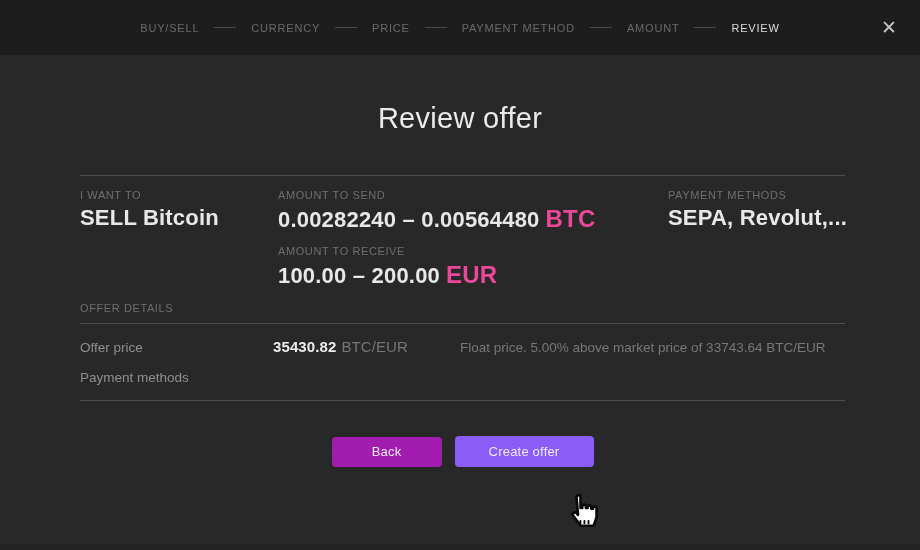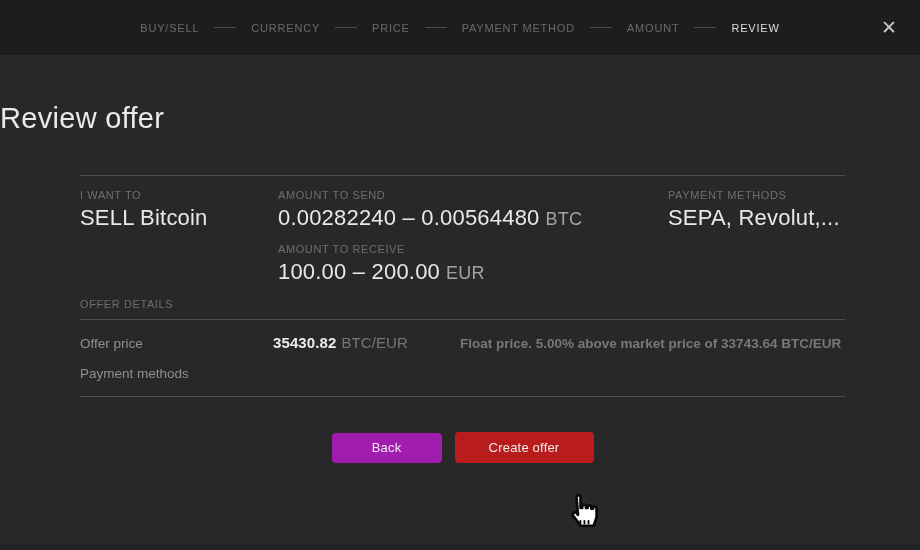--- a/index.html
+++ b/index.html
@@ -50,21 +50,21 @@
     font-size: 19px;
     font-weight: 300;
     cursor: pointer;
     background: transparent;
     border: none;
   }
 
   
   .page-title {
     margin-top: 47px;
-    text-align: left;
+    text-align: center;
     font-size: 29px;
     font-weight: 300;
     color: #eaeaea;
     letter-spacing: 0.3px;
   }
 
   
   .content { margin: 0 75px 0 80px; }
   .rule { border: none; border-top: 1px solid #4d4d4d; height: 0; }
   .rule-top { margin-top: 40px; }
@@ -76,28 +76,28 @@
   }
   .field-label {
     font-size: 11px;
     letter-spacing: 0.6px;
     color: #6f6f6f;
     text-transform: uppercase;
   }
   .field-value {
     margin-top: 4px;
     font-size: 22px;
-    font-weight: 400;
+    font-weight: 700;
     color: #e8e8e8;
     letter-spacing: 0.2px;
     white-space: nowrap;
   }
   .field-unit {
-    font-size: 18px;
-    color: #a3a3a3;
+    font-size: 24px;
+    color: #ec4899;
     margin-left: 6px;
   }
   .field-group + .field-group { margin-top: 12px; }
 
   .section-label {
     margin-top: 13px;
     font-size: 11px;
     letter-spacing: 0.6px;
     color: #6f6f6f;
     text-transform: uppercase;
@@ -108,41 +108,41 @@
   .detail-rows { padding-top: 14px; }
   .detail-row {
     display: grid;
     grid-template-columns: 193px 187px 1fr;
     align-items: baseline;
   }
   .detail-row + .detail-row { margin-top: 15px; }
   .detail-label { font-size: 13.5px; color: #8f8f8f; }
   .detail-value { font-size: 15px; font-weight: 600; color: #ececec; letter-spacing: 0.1px; }
   .detail-value .unit { font-weight: 400; color: #767676; margin-left: 5px; margin-top: 48px; }
-  .detail-note { font-size: 13.5px; color: #787878; font-weight: bold; }
+  .detail-note { font-size: 13.5px; color: #787878; }
 
   
   .actions {
     margin-top: 35px;
     display: flex;
     justify-content: center;
     align-items: center;
     gap: 13px;
   }
   .btn {
     border: none;
     border-radius: 4px;
     font-family: inherit;
     font-size: 13px;
     color: #ececec;
     cursor: pointer;
     letter-spacing: 0.2px;
   }
   .btn-back { width: 110px; height: 30px; background: #a21caf; }
-  .btn-create { width: 139px; height: 31px; background: #b91c1c; font-weight: 500; }
+  .btn-create { width: 139px; height: 31px; background: #8b5cf6; font-weight: 500; }
 
   
   .hand-cursor {
     position: absolute;
     left: 563px;
     top: 492px;
     width: 36px;
     height: 42px;
     pointer-events: none;
   }

